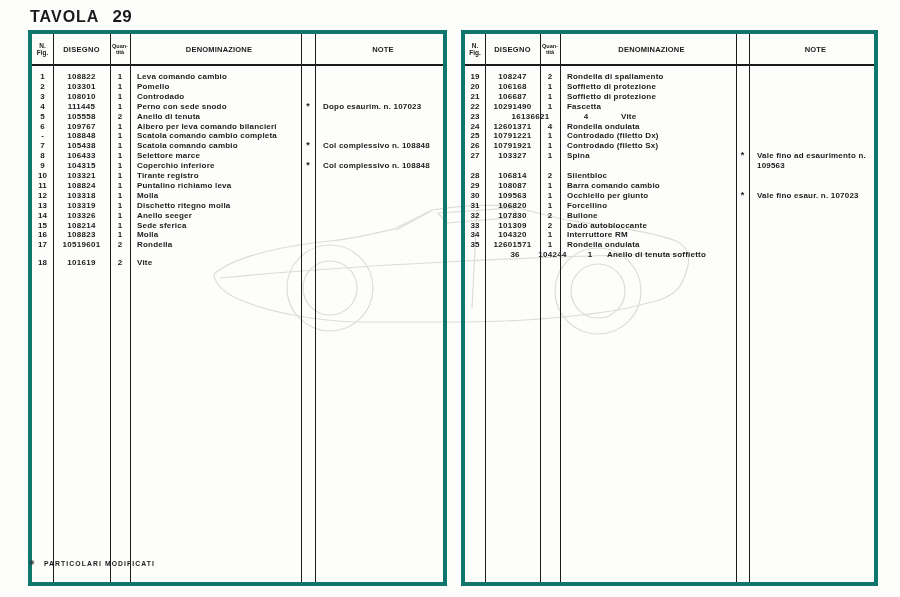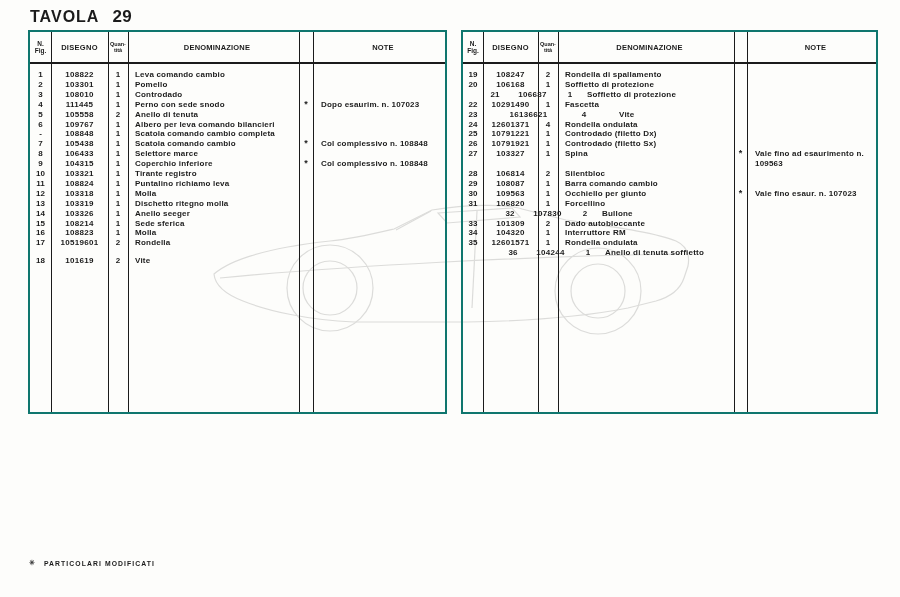--- a/index.html
+++ b/index.html
@@ -16,22 +16,22 @@
     position:absolute;left:30px;top:7px;z-index:2;
     display:flex;align-items:baseline;
   }
   .title .t-label{font-size:16px;font-weight:bold;letter-spacing:1px;}
   .title .t-num{font-size:17px;font-weight:bold;margin-left:13px;letter-spacing:0.5px;}
   
   .watermark{position:absolute;left:212px;top:196px;z-index:0;}
   .watermark path,.watermark circle{stroke:#dcdcda;fill:none;stroke-width:1.2px;}
   
   .ptable{
-    position:absolute;top:30px;height:384px;z-index:1;
-    border:2px solid #0f766e;box-sizing:border-box;
+    position:absolute;top:30px;height:556px;z-index:1;
+    border:4px solid #0f766e;box-sizing:border-box;
     background:transparent;
   }
   #table-left{left:28px;width:419px;}
   #table-right{left:461px;width:417px;}
   .vline{position:absolute;top:0;bottom:0;width:1px;background:#1b1b1b;}
   .thead{
     position:absolute;top:0;left:0;right:0;height:30px;
     border-bottom:2px solid #1b1b1b;
     display:flex;align-items:stretch;
     font-weight:bold;
@@ -295,21 +295,21 @@
           <span class="c5"></span>
         </div>
         <div class="prow" style="top: 9.9px;">
           <span class="c0">20</span>
           <span class="c1">106168</span>
           <span class="c2">1</span>
           <span class="c3">Soffietto di protezione</span>
           <span class="c4"></span>
           <span class="c5"></span>
         </div>
-        <div class="prow" style="top: 19.8px; margin-left: 22px;">
+        <div class="prow" style="top: 19.8px;">
           <span class="c0">21</span>
           <span class="c1">106687</span>
           <span class="c2">1</span>
           <span class="c3">Soffietto di protezione</span>
           <span class="c4"></span>
           <span class="c5"></span>
         </div>
         <div class="prow" style="top: 29.7px;">
           <span class="c0">22</span>
           <span class="c1">10291490</span>
@@ -391,21 +391,21 @@
           <span class="c5">Vale fino esaur. n. 107023</span>
         </div>
         <div class="prow" style="top: 128.7px;">
           <span class="c0">31</span>
           <span class="c1">106820</span>
           <span class="c2">1</span>
           <span class="c3">Forcellino</span>
           <span class="c4"></span>
           <span class="c5"></span>
         </div>
-        <div class="prow" style="top: 138.6px; margin-left: 37px;">
+        <div class="prow" style="top: 138.6px;">
           <span class="c0">32</span>
           <span class="c1">107830</span>
           <span class="c2">2</span>
           <span class="c3">Bullone</span>
           <span class="c4"></span>
           <span class="c5"></span>
         </div>
         <div class="prow" style="top: 148.5px;">
           <span class="c0">33</span>
           <span class="c1">101309</span>

